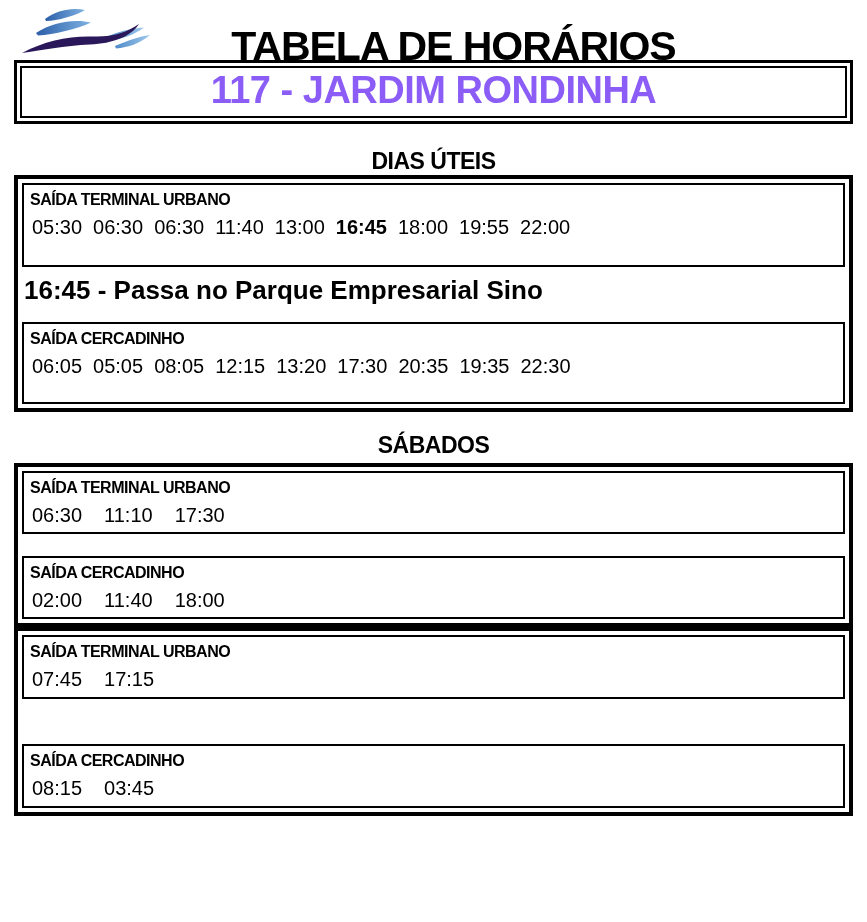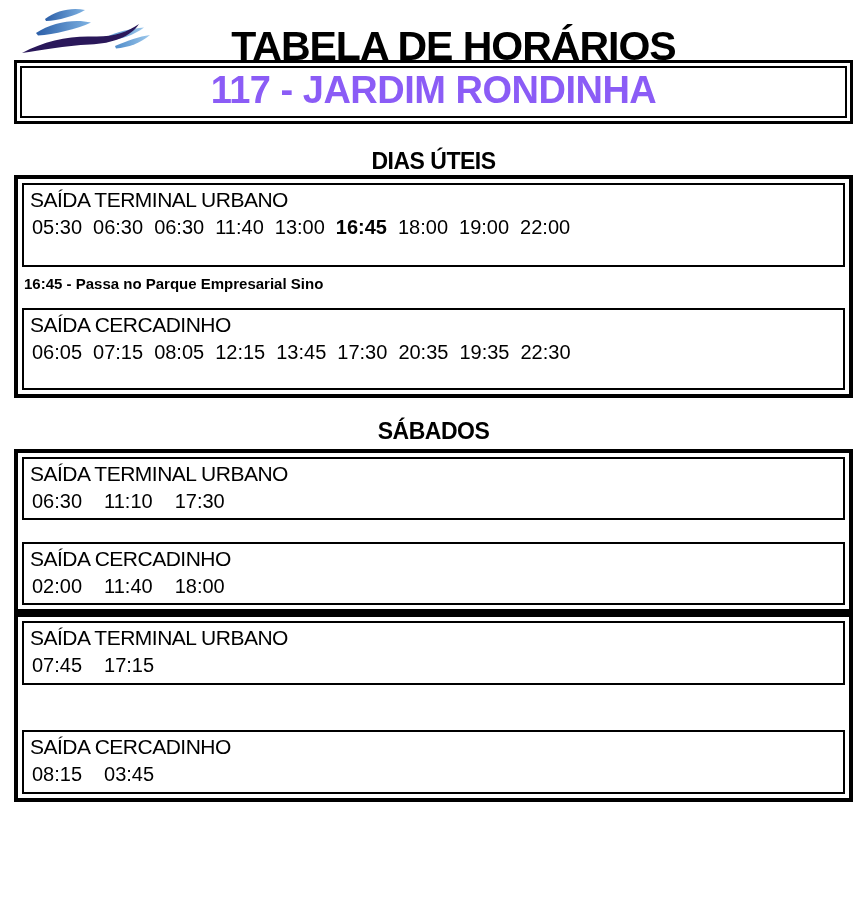--- a/index.html
+++ b/index.html
@@ -30,30 +30,30 @@
   .route-title { font-size:38px; font-weight:bold; letter-spacing:-0.5px; color:#8b5cf6; white-space:nowrap; }
 
   
   .sec-heading { text-align:center; font-size:23px; font-weight:bold; letter-spacing:-0.5px; }
   .mt-first { margin-top:24px; }
   .mt-rest  { margin-top:20px; margin-bottom:4px; }
 
   
   .outer-box { margin:0 14px; border:4px solid #000; padding:4px; background:#fff; }
   .inner-box { border:2px solid #000; padding:2px 6px 2px 6px; }
-  .block-header { font-size:21px; font-weight:normal; letter-spacing:-0.5px; line-height:26px; white-space:nowrap; }
+  .block-header { font-size:16px; font-weight:bold; letter-spacing:-0.5px; line-height:26px; white-space:nowrap; }
   .times { font-size:20px; line-height:28px; padding-left:2px; white-space:nowrap; }
   .time { display:inline-block; margin-right:11px; }
   .times.wide .time { margin-right:22px; }
   .time.bold { font-weight:bold; }
 
   
   .s1 .block-a { padding-bottom:24px; }
   .s1 .block-b { padding-bottom:22px; }
-  .note-row { font-size:15px; font-weight:bold; padding:8px 2px 16px 2px; }
+  .note-row { font-size:26px; font-weight:bold; padding:8px 2px 16px 2px; }
   .s2 .block-b { margin-top:22px; }
   .s2 .inner-box { padding-bottom:3px; }
   .s3 .block-b { margin-top:45px; }
   .s3 .inner-box { padding-bottom:4px; }
 </style>
 </head>
 <body>
 
 <div class="page">
 
@@ -82,26 +82,26 @@
     <div class="route-inner">
       <div class="route-title">117 - JARDIM RONDINHA</div>
     </div>
   </div>
 
   <section>
     <h3 class="sec-heading mt-first">DIAS ÚTEIS</h3>
     <div class="outer-box s1">
       <div class="inner-box block-a">
         <div class="block-header">SAÍDA TERMINAL URBANO</div>
-        <div class="times"><span class="time">05:30</span><span class="time">06:30</span><span class="time">06:30</span><span class="time">11:40</span><span class="time">13:00</span><span class="time bold">16:45</span><span class="time">18:00</span><span class="time">19:00</span><span class="time">22:00</span></div>
+        <div class="times"><span class="time">05:30</span><span class="time">06:30</span><span class="time">06:30</span><span class="time">11:40</span><span class="time">13:00</span><span class="time bold">16:45</span><span class="time">18:00</span><span class="time">19:55</span><span class="time">22:00</span></div>
       </div>
       <div class="note-row">16:45 - Passa no Parque Empresarial Sino</div>
       <div class="inner-box block-b">
         <div class="block-header">SAÍDA CERCADINHO</div>
-        <div class="times"><span class="time">06:05</span><span class="time">07:15</span><span class="time">08:05</span><span class="time">12:15</span><span class="time">13:45</span><span class="time">17:30</span><span class="time">20:35</span><span class="time">19:35</span><span class="time">22:30</span></div>
+        <div class="times"><span class="time">06:05</span><span class="time">05:05</span><span class="time">08:05</span><span class="time">12:15</span><span class="time">13:20</span><span class="time">17:30</span><span class="time">20:35</span><span class="time">19:35</span><span class="time">22:30</span></div>
       </div>
     </div>
   </section>
 
   <section>
     <h3 class="sec-heading mt-rest">SÁBADOS</h3>
     <div class="outer-box s2">
       <div class="inner-box block-a">
         <div class="block-header">SAÍDA TERMINAL URBANO</div>
         <div class="times wide"><span class="time">06:30</span><span class="time">11:10</span><span class="time">17:30</span></div>

